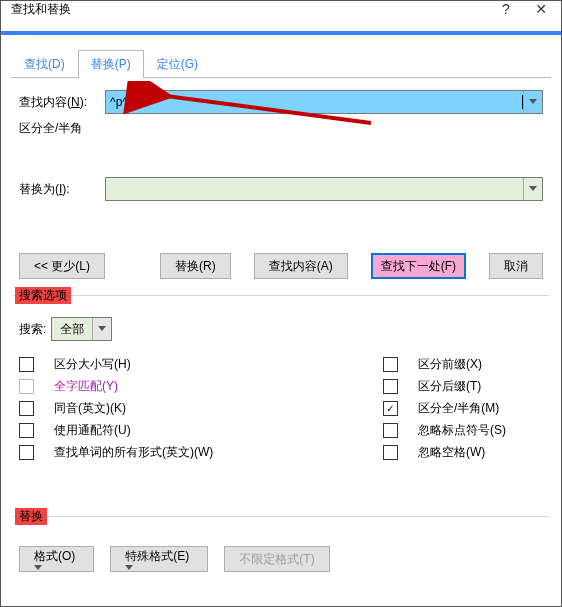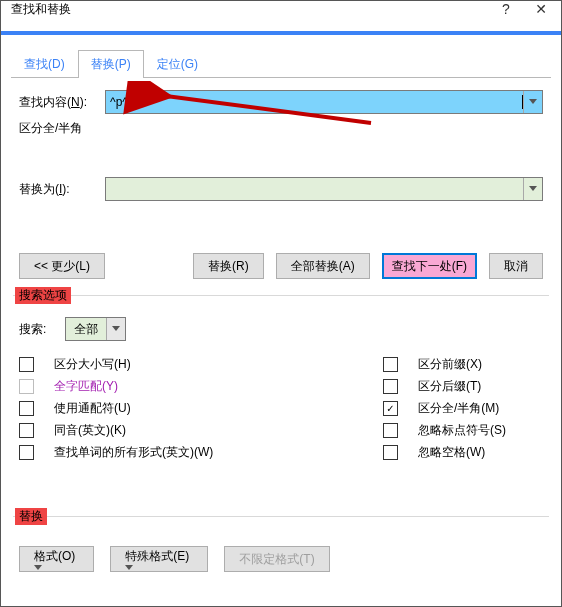--- a/index.html
+++ b/index.html
@@ -14,27 +14,27 @@
 .body{padding:6px 18px 0 18px}
 .row{display:flex;align-items:center;margin:6px 0}
 .lbl{width:86px}
 .u{text-decoration:underline}
 .findfield{flex:1;height:22px;border:1px solid #7a7a7a;background:#7dd3fc;display:flex;align-items:center;position:relative}
 .findfield input{flex:1;border:none;background:transparent;height:20px;padding:0 4px;font-size:12px;outline:none}
 .findfield .dd{width:18px;height:100%;border-left:1px solid #a8a8a8;display:flex;align-items:center;justify-content:center;cursor:pointer}
 .replacefield{flex:1;height:22px;border:1px solid #7a7a7a;background:#e2efda;display:flex;align-items:center}
 .replacefield .dd{width:18px;height:100%;border-left:1px solid #a8a8a8;display:flex;align-items:center;justify-content:center;cursor:pointer;margin-left:auto}
 .opts{margin-top:2px}
-.btnrow{display:flex;gap:12px;margin:52px 0 16px 0}
+.btnrow{display:flex;gap:23px;margin:52px 0 16px 0}
 .btn{height:26px;border:1px solid #adadad;background:#e1e1e1;padding:0 14px;cursor:pointer;font-size:12px}
 .btn.primary{border:2px solid #0078d7;background:#f9a8d4;padding:0 8px}
 .btn.disabled{color:#9e9e9e;cursor:default}
 .groupline{border-top:1px solid #d9d9d9;margin:0 -6px}
 .grouplabel{position:relative;top:-9px;background:#ef4444;display:inline-block;padding:0 4px;margin-left:-4px}
-.searchrow{display:flex;align-items:center;gap:19px;margin:4px 0 10px 0}
+.searchrow{display:flex;align-items:center;gap:5px;margin:4px 0 10px 0}
 .select{height:22px;border:1px solid #7a7a7a;background:#e2efda;display:flex;align-items:center}
 .select .val{padding:0 8px}
 .select .dd{width:18px;height:100%;border-left:1px solid #a8a8a8;display:flex;align-items:center;justify-content:center;cursor:pointer;background:#e7e7e7}
 .checkgrid{display:flex}
 .checkcol{flex:1}
 .chk{display:flex;align-items:center;margin:5px 0;gap:20px}
 .chkbox{width:13px;height:13px;border:1px solid #333;display:flex;align-items:center;justify-content:center;font-size:10px;line-height:1}
 .chkbox.disabled{border-color:#bdbdbd}
 .chk .lbl2{}
 .chk .lbl2.disabled{color:#a21caf}
@@ -98,21 +98,21 @@
               </svg>
             </span>
           </div>
       </div>
     </div>
 
     <div class="btnrow">
       <button class="btn">&lt;&lt; 更少(L)</button>
       <div style="flex:1"></div>
       <button class="btn">替换(R)</button>
-      <button class="btn">全部替换(A)</button>
+      <button class="btn">查找内容(A)</button>
       <button class="btn primary">查找下一处(F)</button>
       <button class="btn">取消</button>
     </div>
 
     <div class="groupline"></div>
     <span class="grouplabel">搜索选项</span>
 
     <div class="searchrow">
       <span>搜索:</span>
       <div class="select">
@@ -132,25 +132,25 @@
           <div class="chk">
             <div class="chkbox"></div>
             <span class="lbl2">区分大小写(H)</span>
           </div>
           <div class="chk">
             <div class="chkbox disabled"></div>
             <span class="lbl2 disabled">全字匹配(Y)</span>
           </div>
           <div class="chk">
             <div class="chkbox"></div>
+            <span class="lbl2">同音(英文)(K)</span>
+          </div>
+          <div class="chk">
+            <div class="chkbox"></div>
             <span class="lbl2">使用通配符(U)</span>
-          </div>
-          <div class="chk">
-            <div class="chkbox"></div>
-            <span class="lbl2">同音(英文)(K)</span>
           </div>
           <div class="chk">
             <div class="chkbox"></div>
             <span class="lbl2">查找单词的所有形式(英文)(W)</span>
           </div>
         </div>
       <div class="checkcol" style="flex:0 0 160px" id="col-right">
           <div class="chk">
             <div class="chkbox"></div>
             <span class="lbl2">区分前缀(X)</span>

